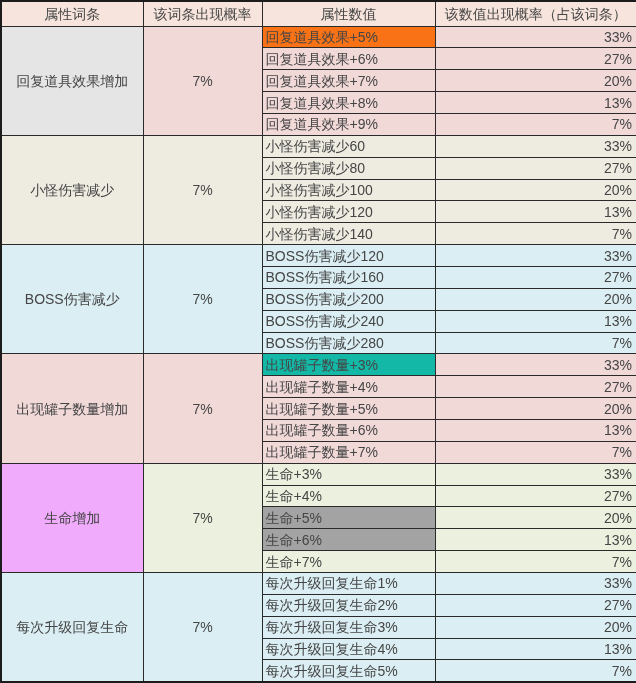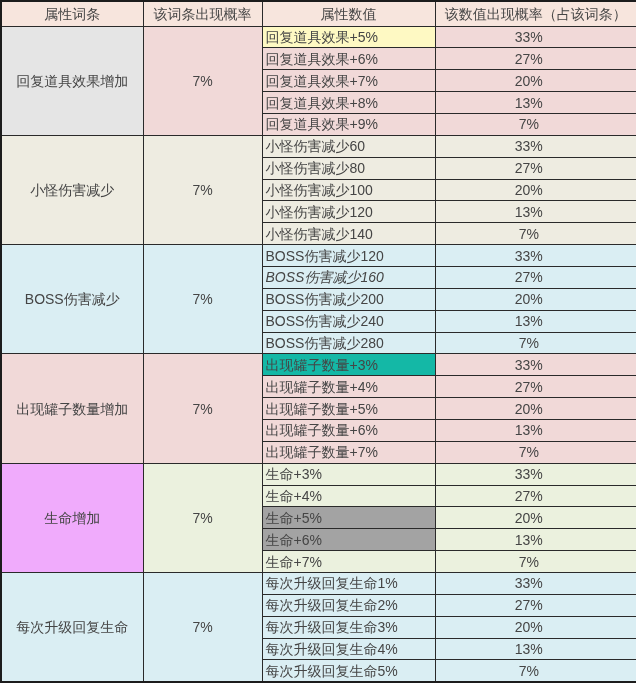--- a/index.html
+++ b/index.html
@@ -37,21 +37,21 @@
   }
   th {
     font-weight: normal;
     text-align: center;
     height: 25px;
   }
   td { height: 21px; }
   td.attr-cell { text-align: center; }
   td.entry-prob-cell { text-align: center; }
   td.value-cell { text-align: left; padding-left: 3px; }
-  td.value-prob-cell { text-align: center; padding-right: 18px; }
+  td.value-prob-cell { text-align: right; padding-right: 4px; }
 </style>
 </head>
 <body>
 
 <div class="sheet">
   <table class="prob-table">
     <colgroup>
       <col class="c1">
         <col class="c2">
         <col class="c3">
@@ -62,21 +62,21 @@
         <th style="background: rgb(247, 229, 221);">属性词条</th>
         <th style="background: rgb(247, 229, 221);">该词条出现概率</th>
         <th style="background: rgb(247, 229, 221);">属性数值</th>
         <th style="background: rgb(247, 229, 221);">该数值出现概率（占该词条）</th>
       </tr>
     </thead>
     <tbody id="table-body">
         <tr>
           <td class="attr-cell" rowspan="5" style="background: #e5e5e5;">回复道具效果增加</td>
           <td class="entry-prob-cell" rowspan="5" style="background: rgb(241, 217, 216);">7%</td>
-          <td class="value-cell" style="background: #fef9c3;">回复道具效果+5%</td>
+          <td class="value-cell" style="background: #f97316;">回复道具效果+5%</td>
           <td class="value-prob-cell" style="background: rgb(241, 217, 216);">33%</td>
         </tr>
         <tr>
           <td class="value-cell" style="background: rgb(241, 217, 216);">回复道具效果+6%</td>
           <td class="value-prob-cell" style="background: rgb(241, 217, 216);">27%</td>
         </tr>
         <tr>
           <td class="value-cell" style="background: rgb(241, 217, 216);">回复道具效果+7%</td>
           <td class="value-prob-cell" style="background: rgb(241, 217, 216);">20%</td>
         </tr>
@@ -110,21 +110,21 @@
           <td class="value-cell" style="background: rgb(238, 236, 225);">小怪伤害减少140</td>
           <td class="value-prob-cell" style="background: rgb(238, 236, 225);">7%</td>
         </tr>
         <tr>
           <td class="attr-cell" rowspan="5" style="background: rgb(218, 238, 243);">BOSS伤害减少</td>
           <td class="entry-prob-cell" rowspan="5" style="background: rgb(218, 238, 243);">7%</td>
           <td class="value-cell" style="background: rgb(218, 238, 243);">BOSS伤害减少120</td>
           <td class="value-prob-cell" style="background: rgb(218, 238, 243);">33%</td>
         </tr>
         <tr>
-          <td class="value-cell" style="background: rgb(218, 238, 243); font-style: italic;">BOSS伤害减少160</td>
+          <td class="value-cell" style="background: rgb(218, 238, 243);">BOSS伤害减少160</td>
           <td class="value-prob-cell" style="background: rgb(218, 238, 243);">27%</td>
         </tr>
         <tr>
           <td class="value-cell" style="background: rgb(218, 238, 243);">BOSS伤害减少200</td>
           <td class="value-prob-cell" style="background: rgb(218, 238, 243);">20%</td>
         </tr>
         <tr>
           <td class="value-cell" style="background: rgb(218, 238, 243);">BOSS伤害减少240</td>
           <td class="value-prob-cell" style="background: rgb(218, 238, 243);">13%</td>
         </tr>

